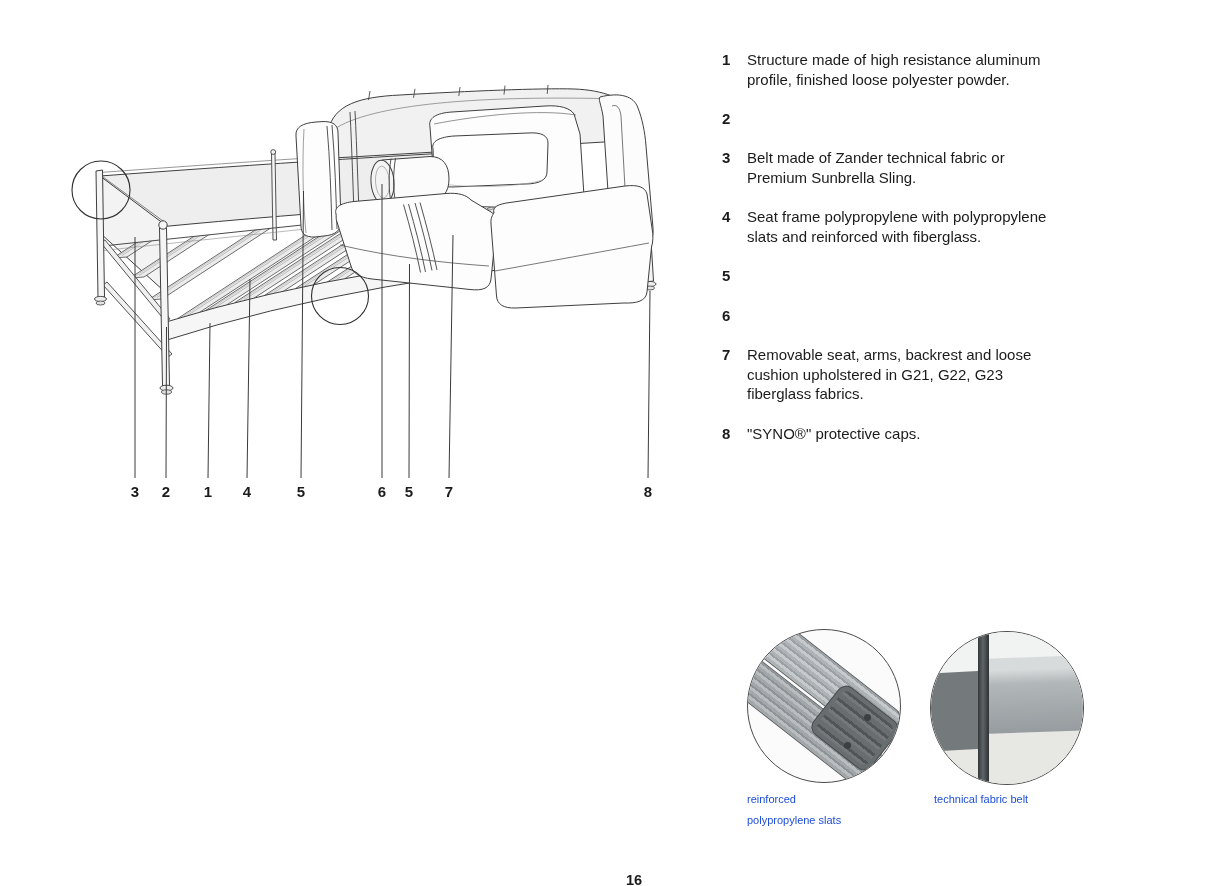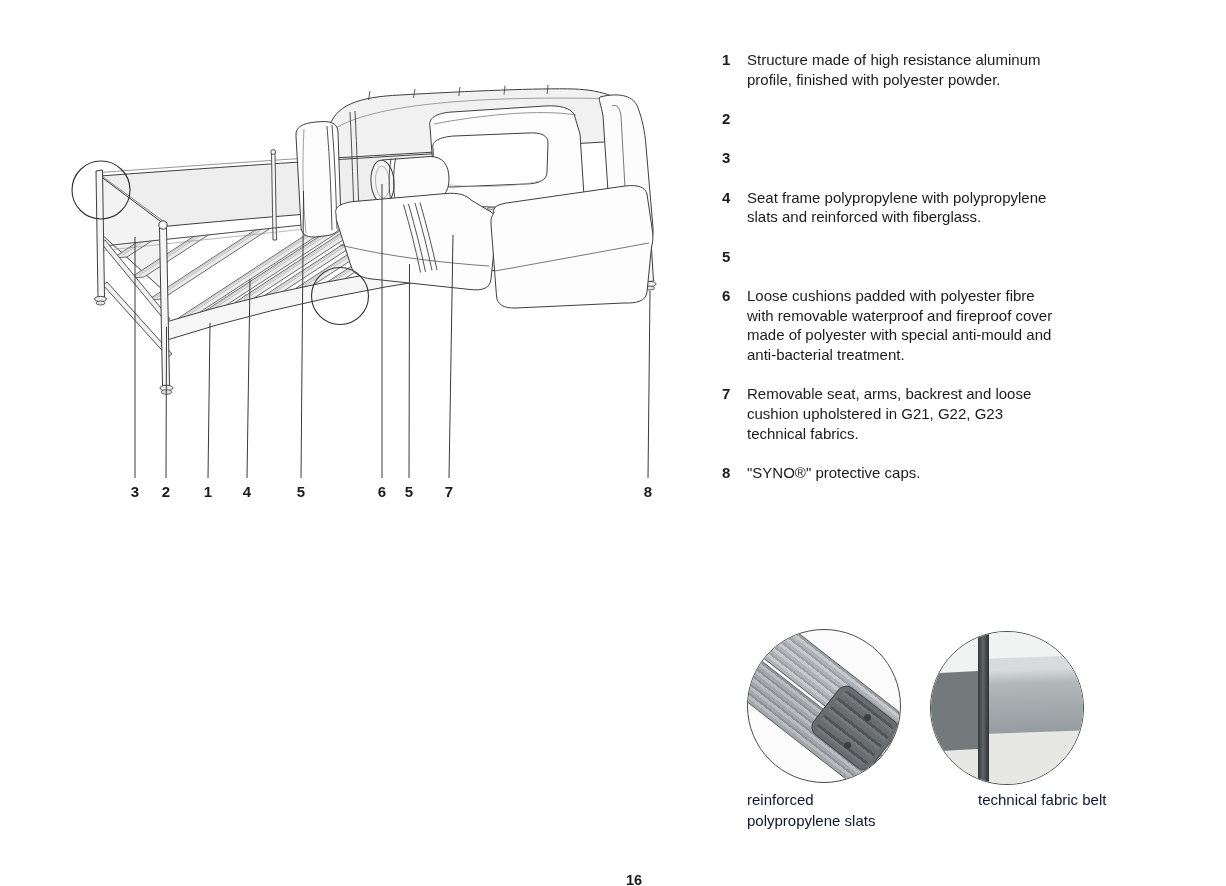--- a/index.html
+++ b/index.html
@@ -62,24 +62,24 @@
   .belt-right{
     left:50px;top:25px;width:110px;height:75px;transform:rotate(-2deg);
     background:linear-gradient(180deg,#d8dbdc 0 12px,#b2b7b9 26px,#969c9f 100%);
   }
   .belt-post{
     left:47px;top:-6px;width:11px;height:170px;border-radius:5px;
     background:linear-gradient(90deg,#33383a,#5f6467 45%,#2e3234);
   }
 
   .cap{
-    position:absolute;font-size:15px;line-height:21px;white-space:pre-line;color:#0f172a;
+    position:absolute;font-size:11px;line-height:21px;white-space:pre-line;color:#1d4ed8;
   }
   .cap-a{left:747px;top:789px;}
-  .cap-b{left:934px;top:789px;margin-left:44px;}
+  .cap-b{left:934px;top:789px;}
 
   .page-number{
     position:absolute;left:620px;top:872px;width:28px;text-align:center;
     font-size:14.5px;font-weight:bold;
   }
 </style>
 </head>
 <body>
 
 <div class="page">
@@ -217,48 +217,46 @@
   <span class="co" style="left:301px">5</span>
   <span class="co" style="left:382px">6</span>
   <span class="co" style="left:409px">5</span>
   <span class="co" style="left:449px">7</span>
   <span class="co" style="left:648px">8</span>
 
   <ol class="specs">
     <li>
       <span class="num">1</span>
       <div class="txt">Structure made of high resistance aluminum
-profile, finished with polyester powder.</div>
+profile, finished loose polyester powder.</div>
     </li>
     <li>
       <span class="num">2</span>
     </li>
     <li>
       <span class="num">3</span>
+      <div class="txt">Belt made of Zander technical fabric or
+Premium Sunbrella Sling.</div>
     </li>
     <li>
       <span class="num">4</span>
       <div class="txt">Seat frame polypropylene with polypropylene
 slats and reinforced with fiberglass.</div>
     </li>
     <li>
       <span class="num">5</span>
     </li>
     <li>
       <span class="num">6</span>
-      <div class="txt">Loose cushions padded with polyester fibre
-with removable waterproof and fireproof cover
-made of polyester with special anti-mould and
-anti-bacterial treatment.</div>
     </li>
     <li>
       <span class="num">7</span>
       <div class="txt">Removable seat, arms, backrest and loose
 cushion upholstered in G21, G22, G23
-technical fabrics.</div>
+fiberglass fabrics.</div>
     </li>
     <li>
       <span class="num">8</span>
       <div class="txt">"SYNO®" protective caps.</div>
     </li>
   </ol>
 
   <div class="detail detail-a">
     <div class="slat-bar b1"></div>
     <div class="slat-bar b2"></div>

